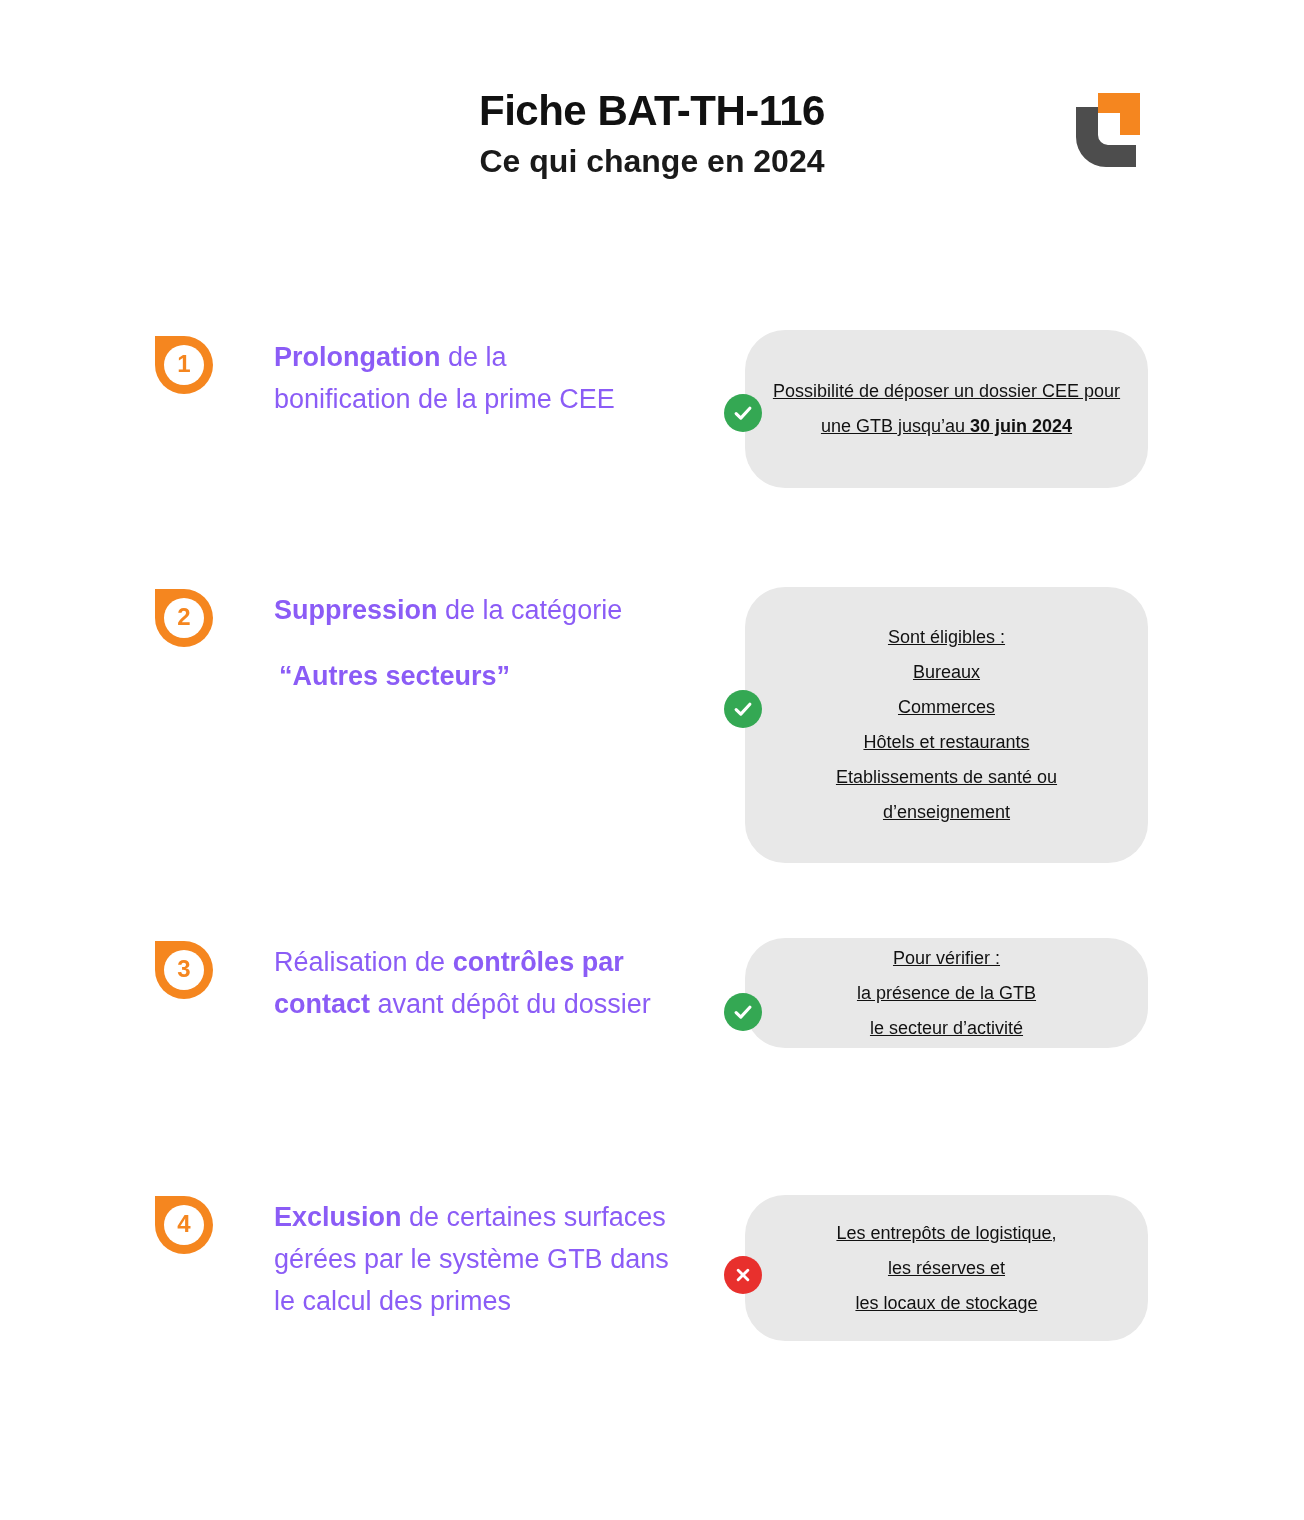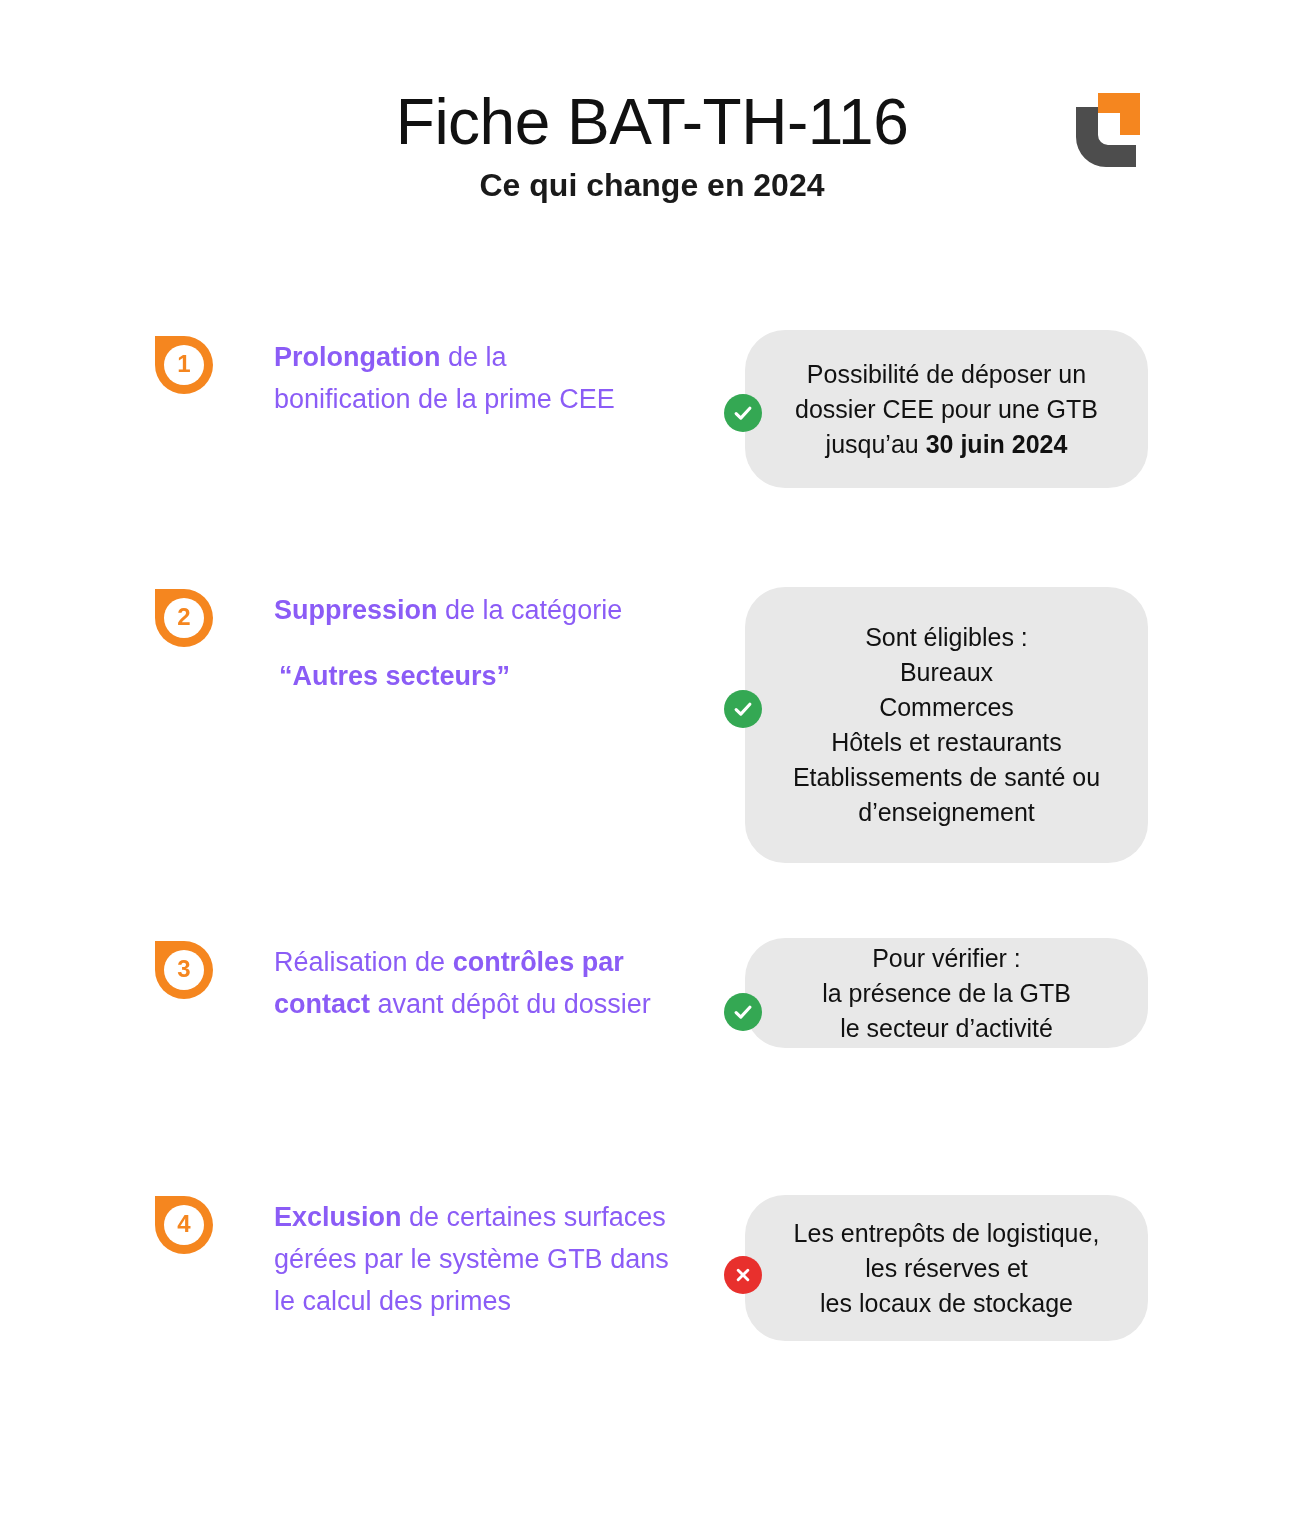--- a/index.html
+++ b/index.html
@@ -23,22 +23,22 @@
 
   
   .header {
     position: absolute;
     left: 0;
     top: 88px;
     width: 1304px;
     text-align: center;
   }
   .title {
-    font-size: 64px;
-    font-weight: 400;
+    font-size: 42px;
+    font-weight: 700;
     letter-spacing: -0.5px;
     line-height: 1.08;
     color: #111111;
     margin: 0;
   }
   .subtitle {
     font-size: 32px;
     font-weight: 700;
     line-height: 1.25;
     color: #1a1a1a;
@@ -119,24 +119,25 @@
     box-sizing: border-box;
     background: #E8E8E8;
     border-radius: 40px;
     display: flex;
     align-items: center;
     justify-content: center;
     text-align: center;
     padding: 22px 26px;
   }
   .card-text {
-    font-size: 25px;
+    font-size: 18px;
     line-height: 35px;
     color: #111111;
     font-weight: 400;
+    text-decoration: underline;
   }
   .card-text b { font-weight: 700; }
 
   
   .status-icon {
     position: absolute;
     width: 38px;
     height: 38px;
     border-radius: 50%;
     display: flex;

